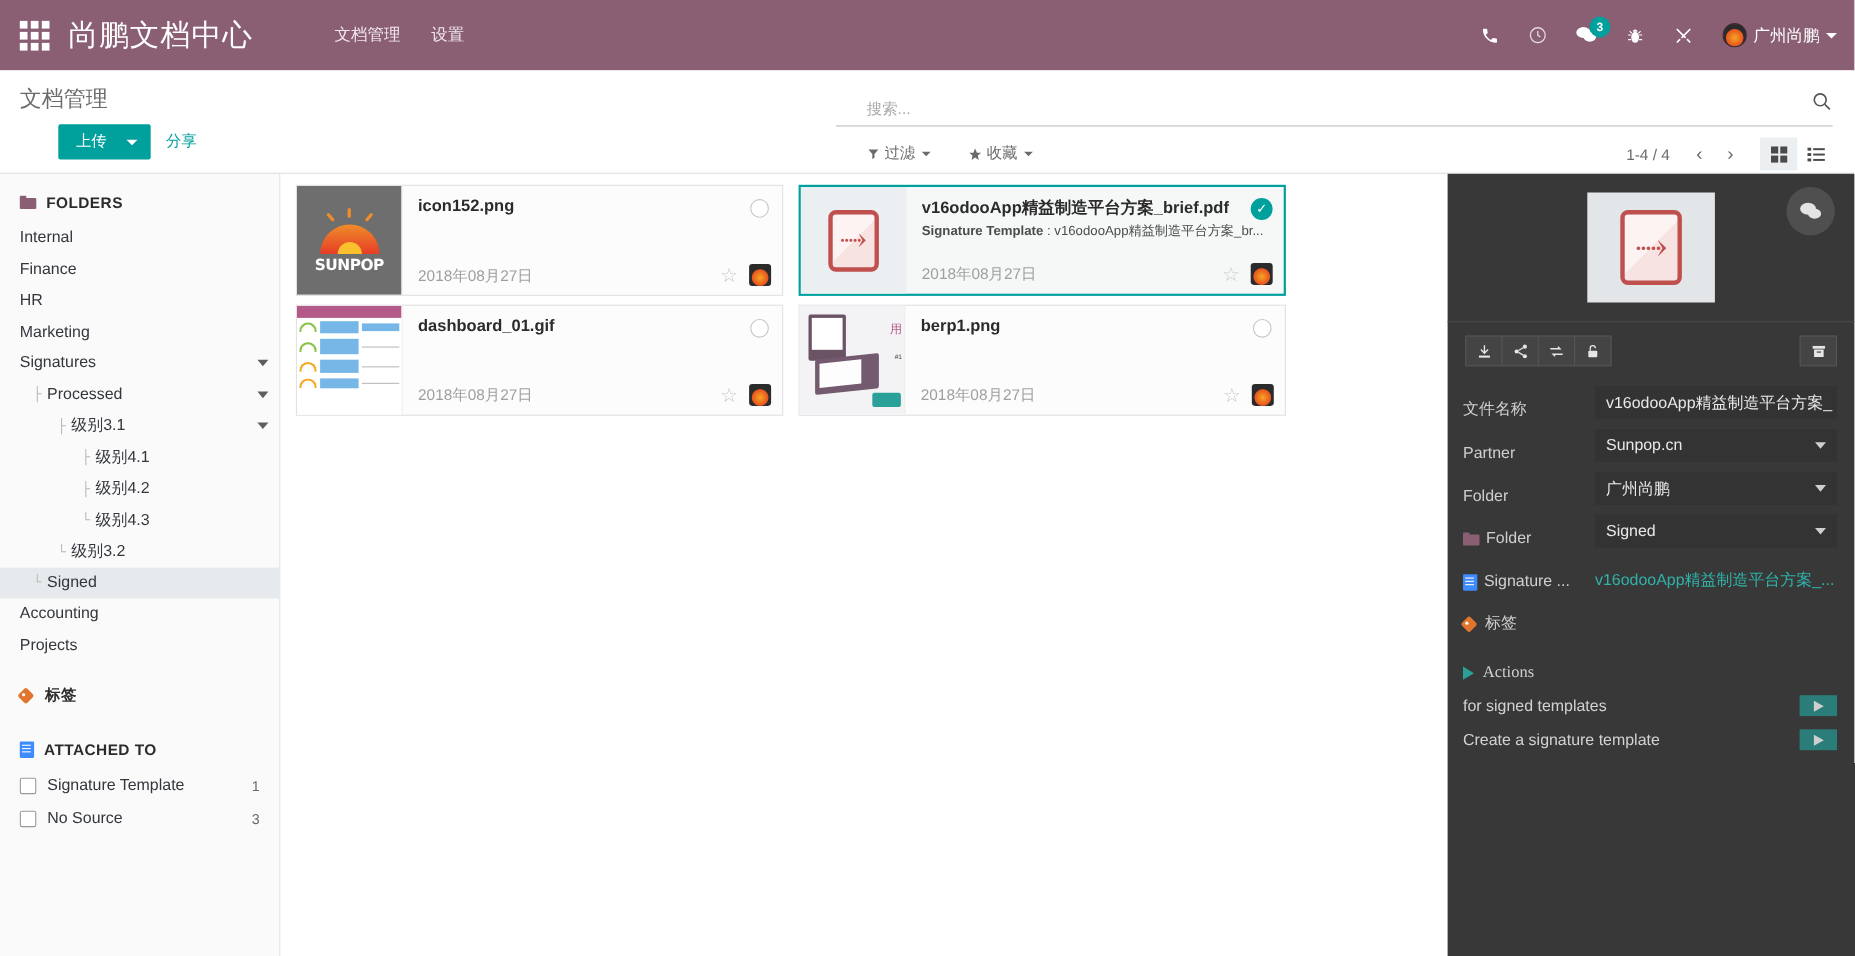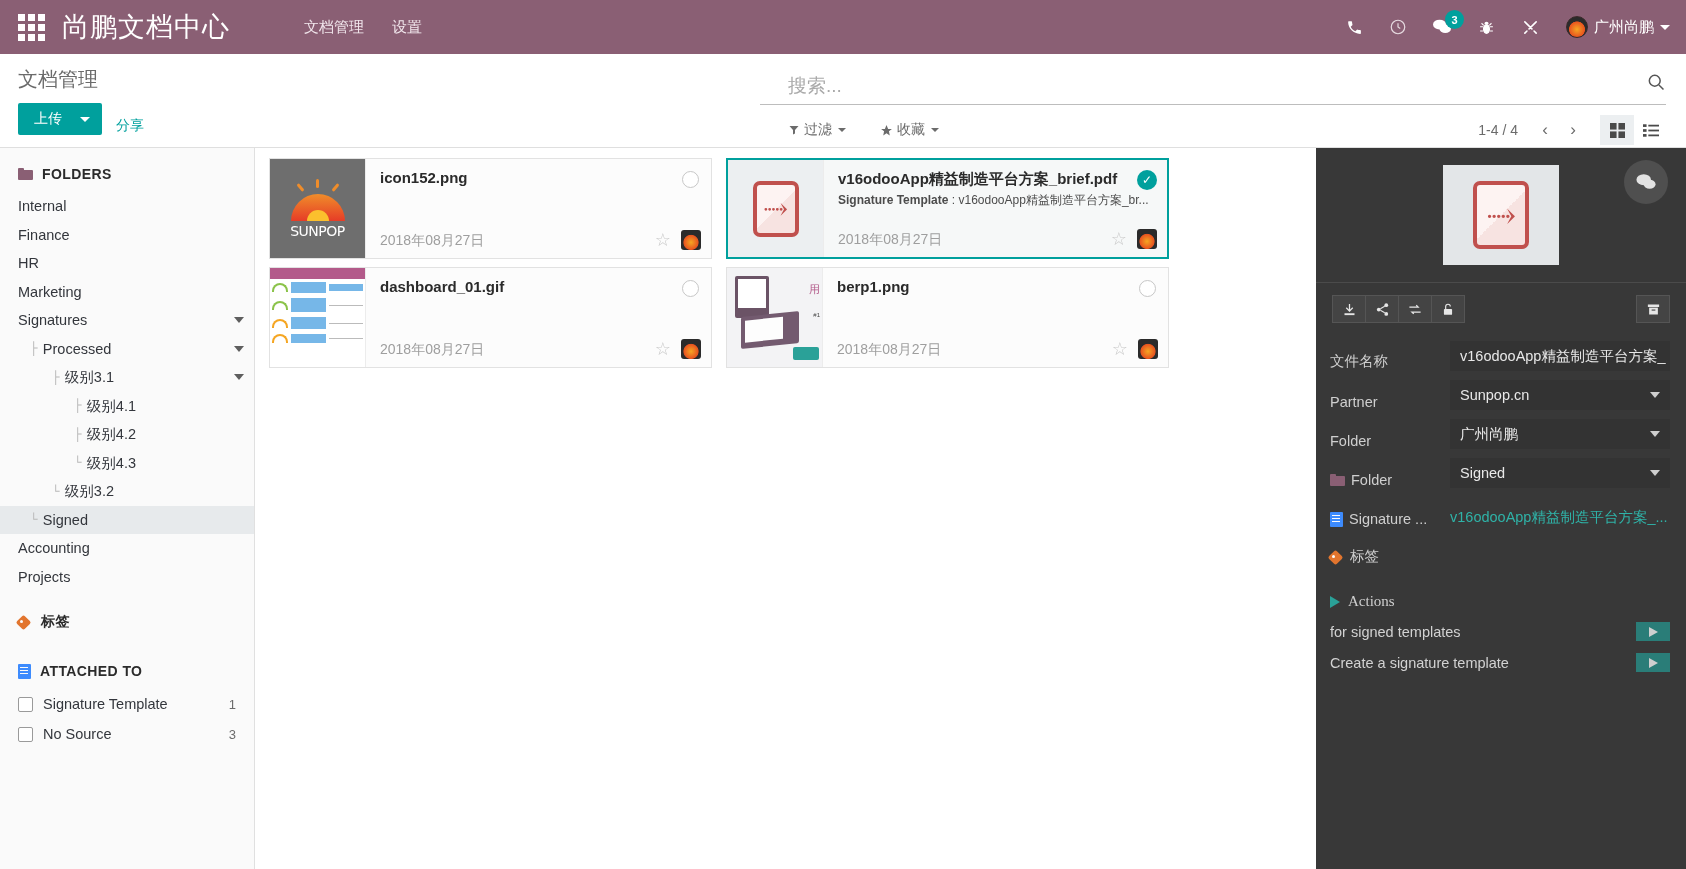--- a/index.html
+++ b/index.html
@@ -5,21 +5,21 @@
   * { box-sizing: border-box; margin:0; padding:0; }
   html, body {
     width: 1686px; height: 869px;
     font-family: "Liberation Sans", sans-serif;
     background: #ffffff;
     overflow: hidden;
   }
 
   
   .topbar {
-    height: 54px; background: #8a5f74;
+    height: 64px; background: #8a5f74;
     display: flex; align-items: center;
     color: #fff; position: relative;
   }
   .apps-grid { width: 62px; display:flex; align-items:center; justify-content:center; cursor:pointer; }
   .apps-grid .g { display:grid; grid-template-columns: repeat(3, 7px); grid-gap: 3px; }
   .apps-grid .g i { width:7px; height:7px; background:#fff; display:block; }
   .brand {
     font-size: 27px; font-weight: 400; color:#fff;
     letter-spacing: 1px; margin-right: 60px; cursor:pointer;
   }
@@ -50,36 +50,36 @@
   .user-name { font-size:15px; color:#fff; }
   .caret-down { width:0;height:0;border-left:5px solid transparent;border-right:5px solid transparent;border-top:5px solid #fff; }
 
   
   .control {
     height: 94px; background:#fff; border-bottom:1px solid #dfdfdf;
     display:flex; position:relative;
   }
   .cp-left { width: 760px; padding: 12px 0 0 18px; }
   .page-title { font-size: 20px; color:#6b6b6b; font-weight:400; margin-bottom:10px; }
-  .btn-row { display:flex; align-items:flex-end; gap:14px; }
+  .btn-row { display:flex; align-items:center; gap:14px;margin-left:35px; }
   .btn-upload {
     background:#00a09d; color:#fff; font-size:14px;
     padding:7px 12px 7px 16px; border:none; cursor:pointer;
     display:flex; align-items:center; gap:18px; border-radius:2px;
   }
   .btn-upload .cd { width:0;height:0;border-left:5px solid transparent;border-right:5px solid transparent;border-top:5px solid #fff; }
   .link-share { color:#00a09d; font-size:14px; cursor:pointer; }
 
   .cp-right { flex:1; padding-top:12px; padding-right:18px; }
   .searchbar {
     display:flex; align-items:flex-end; border-bottom:1px solid #bdbdbd;
     padding: 6px 0 7px 28px; margin-right:2px;
   }
   .searchbar input {
-    flex:1; border:none; outline:none; font-size:19px; color:#14532d;
+    flex:1; border:none; outline:none; font-size:14px; color:#14532d;
     font-family:Liberation Sans, sans-serif; background:transparent;
   }
   .searchbar input::placeholder { color:#a9a9a9; }
   .srch-icon { color:#666; font-size:18px; cursor:pointer; }
   .filters {
     display:flex; align-items:center; padding: 10px 0 0 28px; font-size:14px;gap:12px;
   }
   .filter-btn { color:#6b6b6b; cursor:pointer; display:flex; align-items:center; gap:4px; margin-right:22px; }
   .filter-btn .cdk { width:0;height:0;border-left:4px solid transparent;border-right:4px solid transparent;border-top:4px solid #6b6b6b; margin-left:2px;}
   .pager { margin-left:auto; display:flex; align-items:center; gap:2px; }
@@ -145,21 +145,21 @@
   .thumb-sunpop {
     width:100%;height:100%;background:#6e6e6e;display:flex;flex-direction:column;
     align-items:center;justify-content:center; gap:2px;
   }
   .sun-arc { width:54px;height:27px;border-radius:54px 54px 0 0;
     background: linear-gradient(to bottom, #f08d2a, #e63c27); position:relative;}
   .sun-arc::after{content:"";position:absolute;left:50%;bottom:0;transform:translateX(-50%);
     width:22px;height:11px;border-radius:22px 22px 0 0;background:#fbc02d;}
   .sun-rays { position:relative; width:54px; height:13px; }
   .sun-rays i { position:absolute; background:#f08d2a; width:3px; height:9px; border-radius:2px;}
-  .sunpop-text { color:#fff; font-weight:normal; font-size:14px; letter-spacing:-0.5px;
+  .sunpop-text { color:#fff; font-weight:bold; font-size:14px; letter-spacing:-0.5px;
     font-family:"DejaVu Sans", sans-serif; }
   .thumb-pdf { width:100%;height:100%;display:flex;align-items:center;justify-content:center;background:#eceff1;}
   .pdf-ico {
     width:46px;height:56px;border:4px solid #c0504d;border-radius:7px;
     background:linear-gradient(135deg,#fdf3f2 50%,#f7e3e1 50%);
     display:flex;align-items:center;justify-content:center;
     font-size:30px;color:#c0504d; font-family:"DejaVu Serif", serif;
   }
   .thumb-dash { width:100%;height:100%;background:#fff;position:relative;}
   .dash-top{height:11px;background:#b35a8a;}

